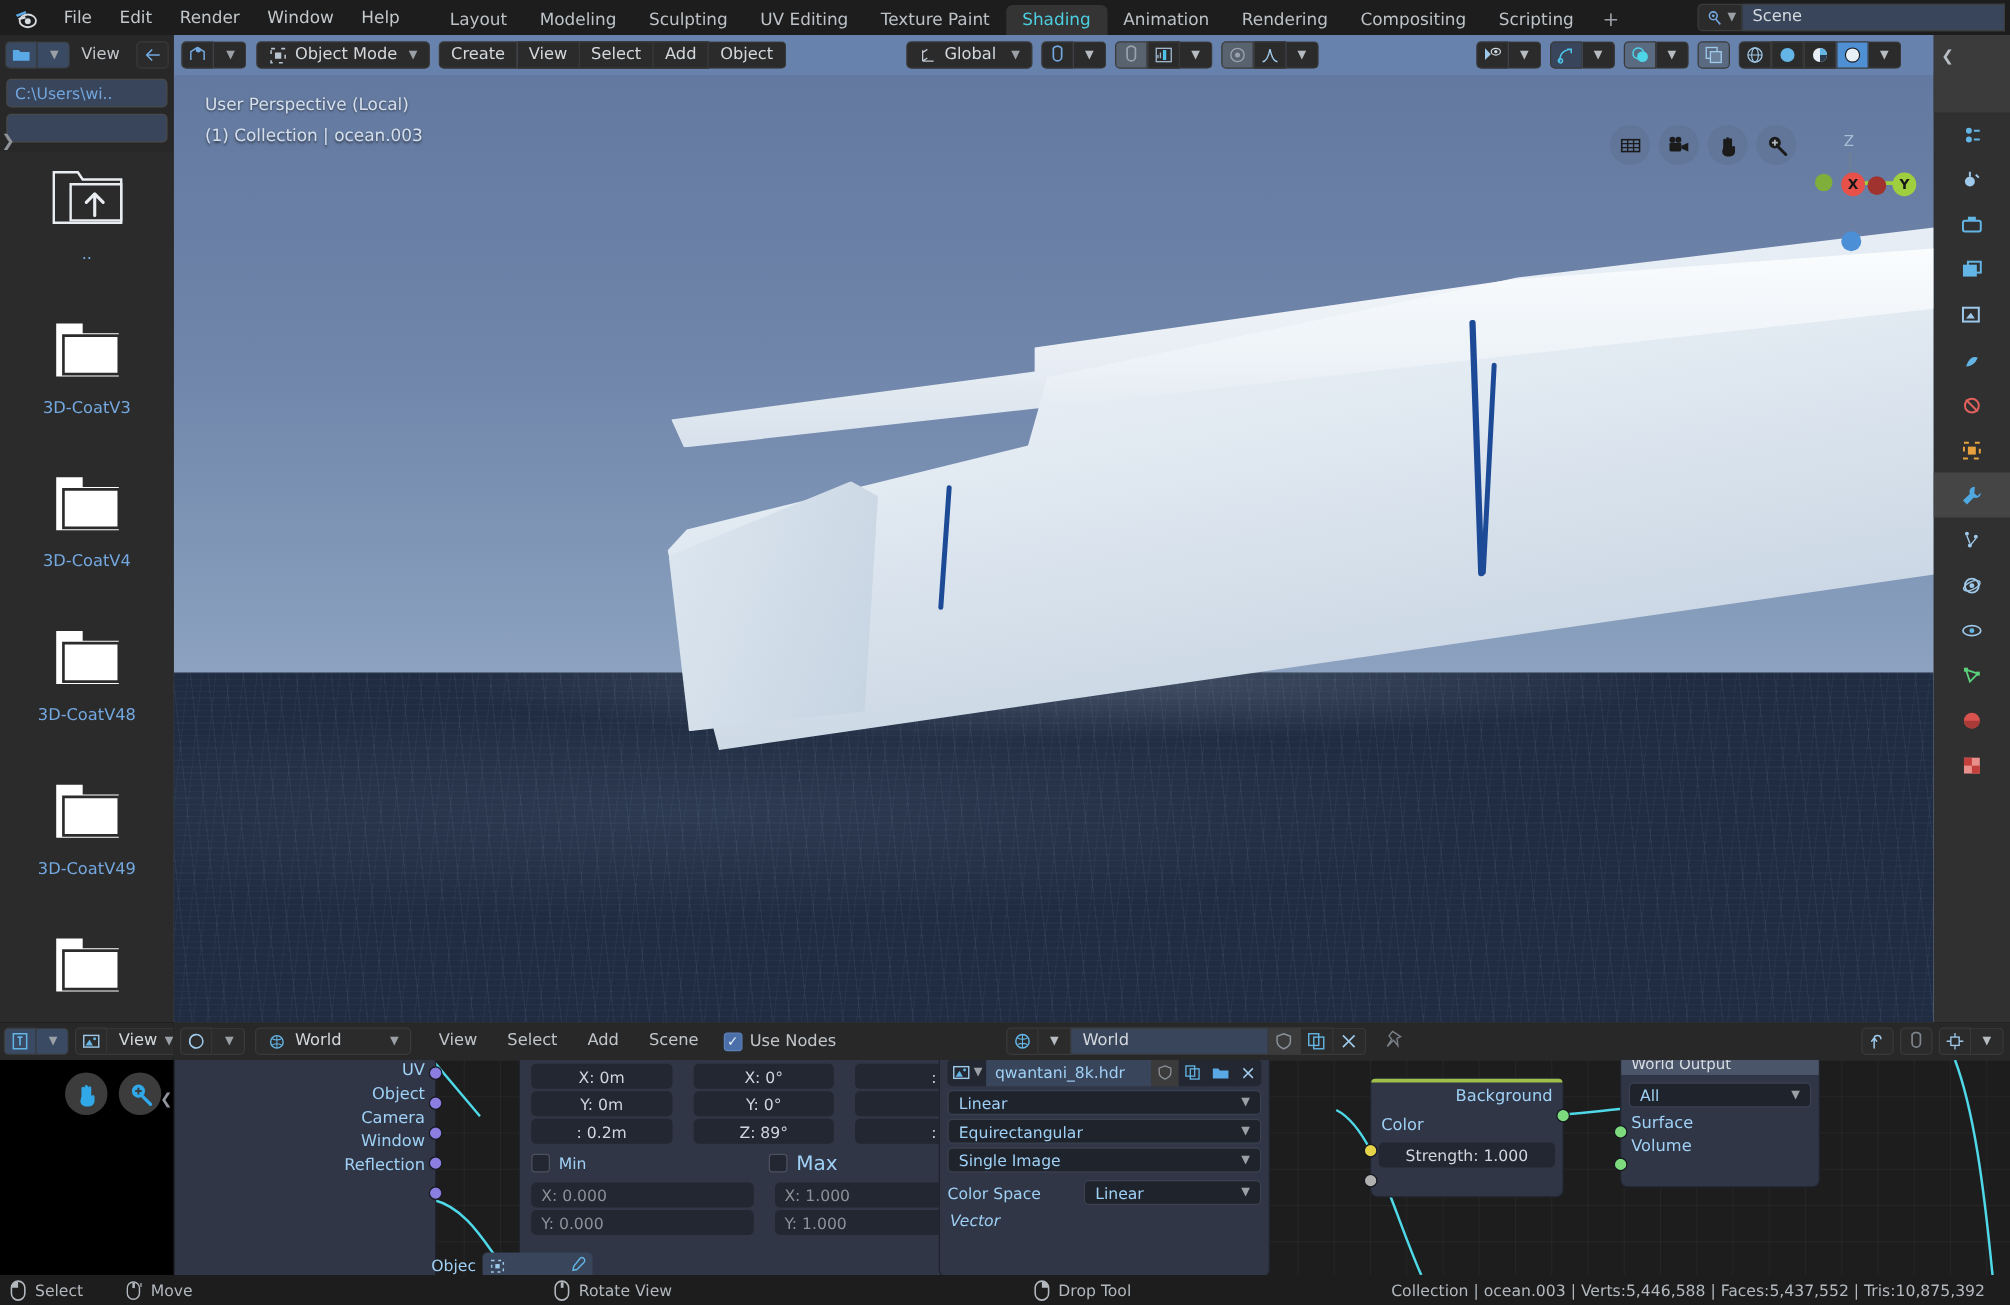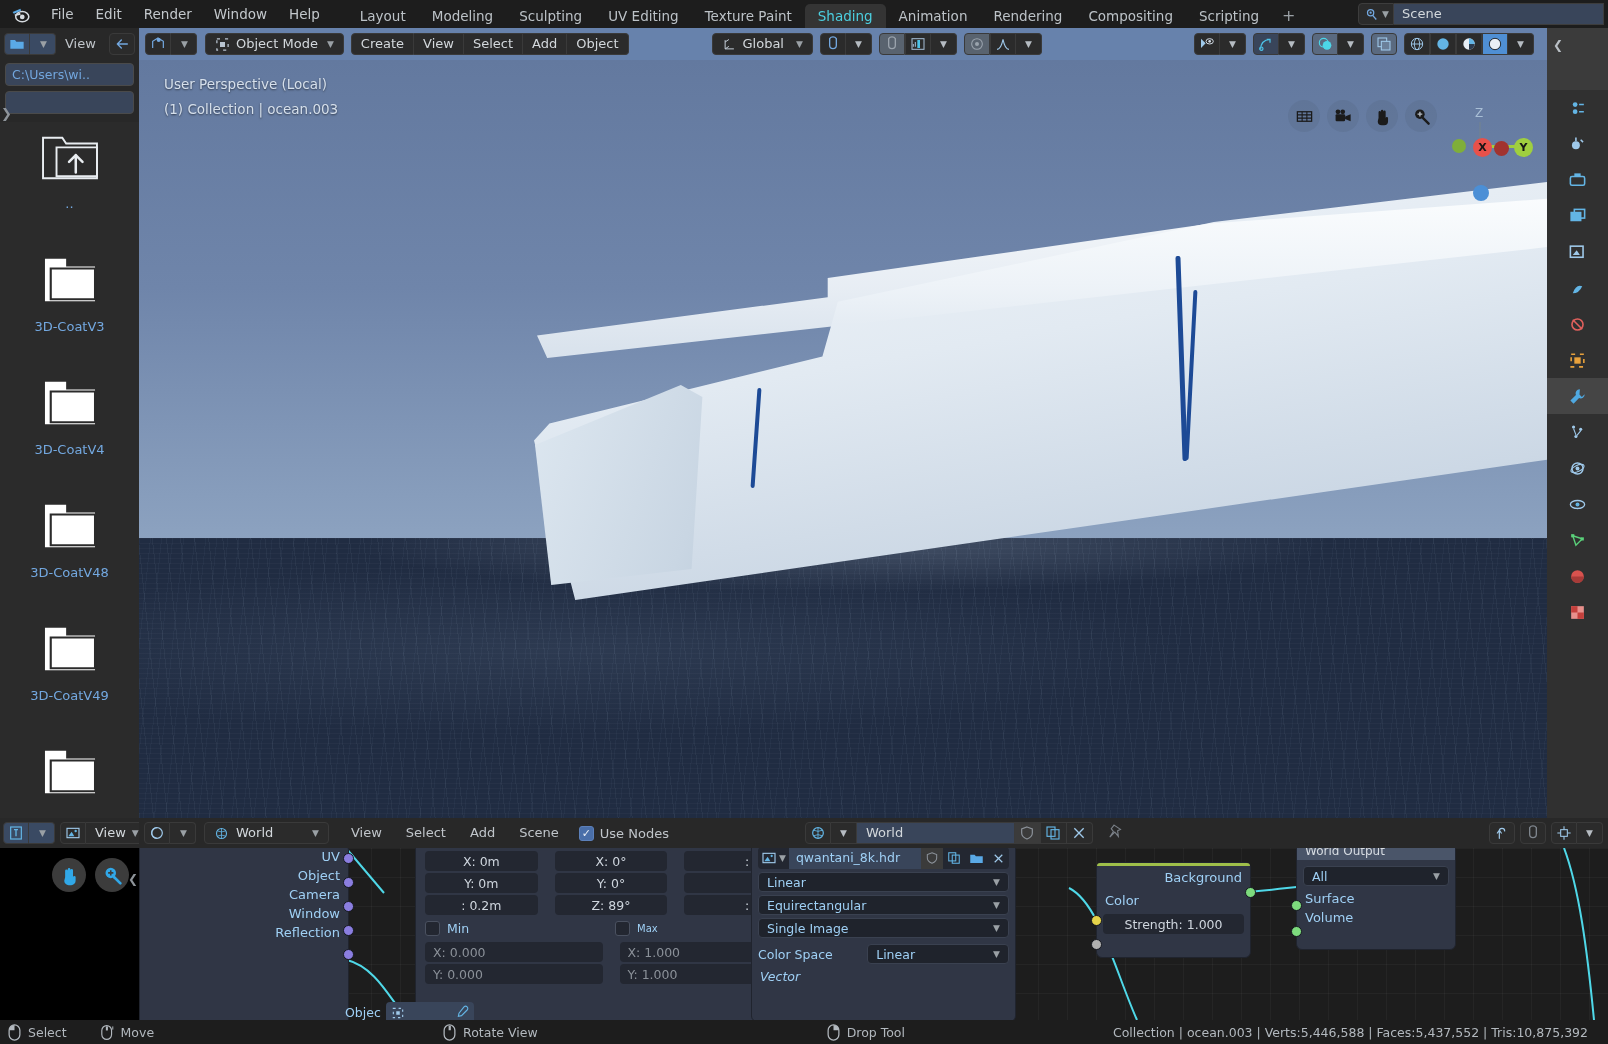--- a/index.html
+++ b/index.html
@@ -58,21 +58,21 @@
     position: absolute; left: 0; top: 32px; width: 1408px; height: 758px;
     background: linear-gradient(#6782ac, #9ab0cd);
     overflow: hidden;
   }
   .btn {
     height: 22px; background: #2b2b2b; border: 1px solid #3a3a3a; border-radius: 4px;
     color: #d3d8dc; font-size: 13px; line-height: 20px; padding: 0 9px;
     display: flex; align-items: center; white-space: nowrap; cursor: default;
   }
   .btn.flat { background: #39455a; }
-  .btn-group { display: flex; align-items: center; margin-right: 7px; }
+  .btn-group { display: flex; align-items: center; margin-right: 20px; }
   .btn-group .btn { border-radius: 0; border-left: none; }
   .btn-group .btn:first-child { border-radius: 4px 0 0 4px; border-left: 1px solid #3a3a3a; }
   .btn-group .btn:last-child { border-radius: 0 4px 4px 0; }
   .icobtn {
     height: 22px; min-width: 26px; background: #2b2b2b; border: 1px solid #3a3a3a;
     display: flex; align-items: center; justify-content: center; padding: 0 3px; cursor: default;
   }
   .icobtn.on { background: #4f8fd4; }
   .icobtn.sel { background: #3a4a63; }
   .icobtn svg { width: 16px; height: 16px; }
@@ -843,21 +843,21 @@
               <div class="nfield" style="justify-content:flex-end;">:  1.000</div>
             </div>
           </div>
           <div style="display:flex; gap:8px; padding:4px 9px;">
             <div style="flex:1;display:flex;align-items:center;gap:7px;">
               <div style="width:15px;height:15px;background:#232731;border:1px solid #4a5160;border-radius:3px;"></div>
               <span style="color:#9fd0f5;font-size:12.5px;">Min</span>
             </div>
             <div style="flex:1;display:flex;align-items:center;gap:7px;">
               <div style="width:15px;height:15px;background:#232731;border:1px solid #4a5160;border-radius:3px;"></div>
-              <span style="color:#9fd0f5;font-size:10px;">Max</span>
+              <span style="color:#9fd0f5;font-size:16px;">Max</span>
             </div>
           </div>
           <div style="display:flex; gap:5px; padding:0 3px;">
             <div style="flex:1;">
               <div class="nfield wide grey">X:       0.000</div>
               <div class="nfield wide grey">Y:       0.000</div>
             </div>
             <div style="flex:1;">
               <div class="nfield wide grey">X:       1.000</div>
               <div class="nfield wide grey">Y:       1.000</div>

